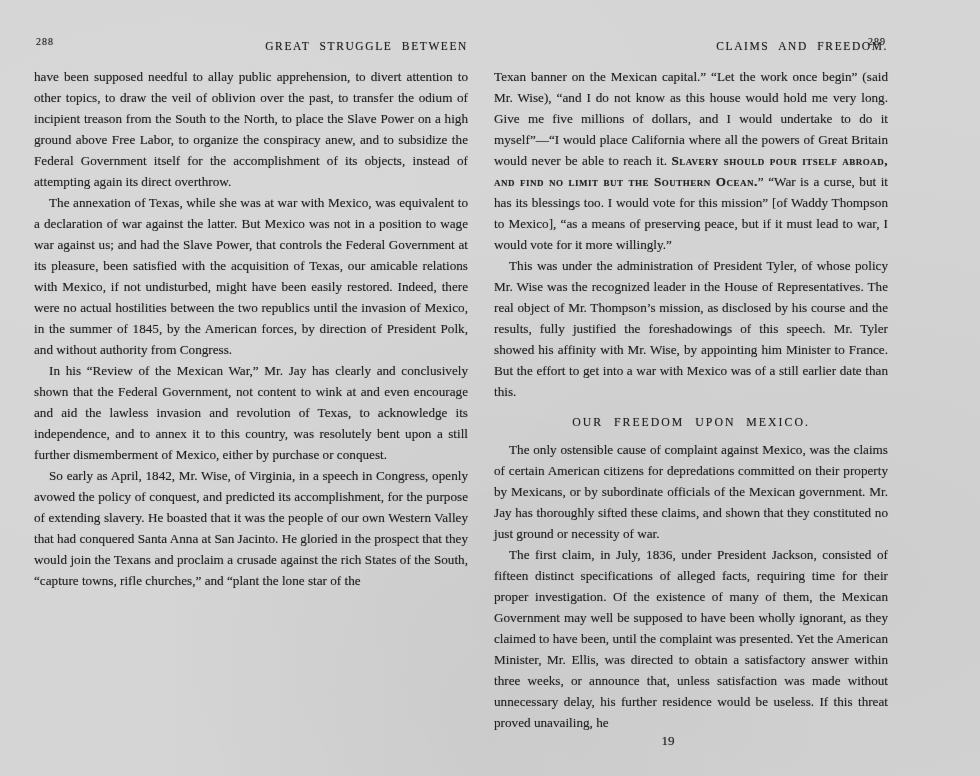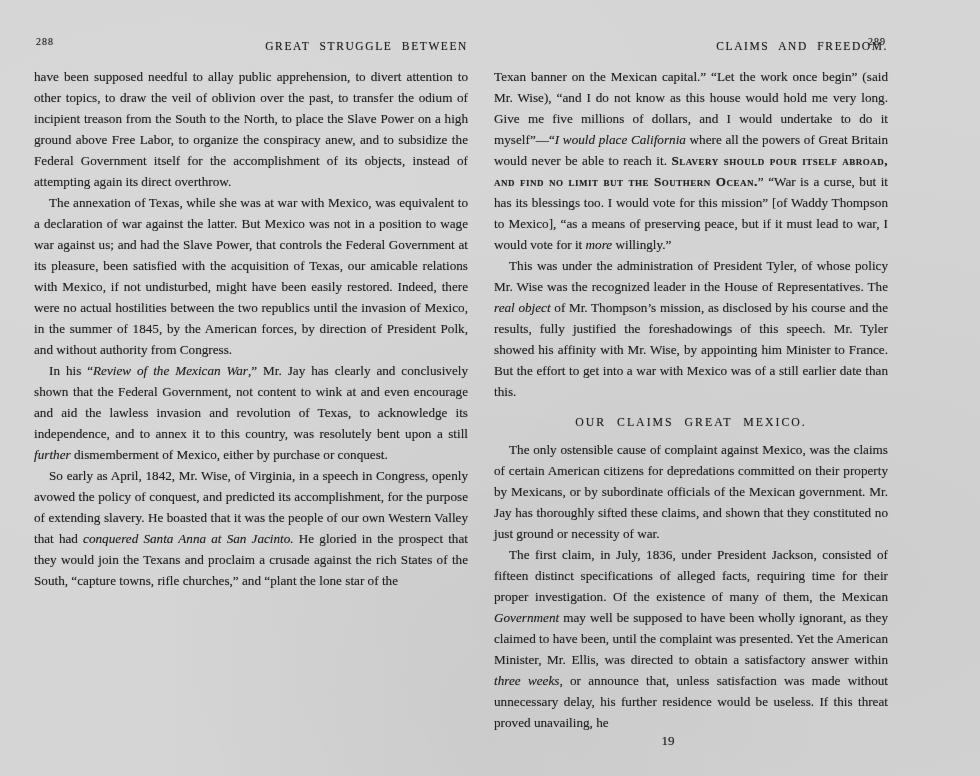--- a/index.html
+++ b/index.html
@@ -40,21 +40,21 @@
     text-shadow:0 0 1px rgba(36,36,36,.4);
   }
   .pagebody p.para{margin:0;}
   .pagebody p.para.indent{text-indent:15px;}
   .pagebody h3.crosshead{
     margin:10px 0 6px 0;
     font-weight:normal;
     text-align:center;
     font-size:11.8px;letter-spacing:2px;word-spacing:6px;
   }
-  .i{font-style:italic;}
+  .i{}
   .sc{font-variant:small-caps;letter-spacing:.5px;font-weight:bold;}
   .signature{
     text-align:center;
     padding-right:46px;
     font-size:13px;
     margin-top:0;
     text-shadow:0 0 1px rgba(36,36,36,.45);
   }
 </style>
 </head>
@@ -76,20 +76,20 @@
   </div>
 
   <div class="page page-right">
     <div class="runhead">
       <span class="rh-title">CLAIMS AND FREEDOM.</span>
       <span class="folio folio-right">289</span>
     </div>
     <div class="pagebody">
         <p class="para"><span>Texan banner on the Mexican capital.”  “Let the work once begin” (said Mr. Wise), “and I do not know as this house would hold me very long.  Give me five millions of dollars, and I would undertake to do it myself”—“</span><span class="i">I would place California</span><span> where all the powers of Great Britain would never be able to reach it.  </span><span class="sc">Slavery should pour itself abroad, and find no limit but the Southern Ocean.</span><span>”  “War is a curse, but it has its blessings too.  I would vote for this mission” [of Waddy Thompson to Mexico], “as a means of preserving peace, but if it must lead to war, I would vote for it </span><span class="i">more</span><span> willingly.”</span></p>
         <p class="para indent"><span>This was under the administration of President Tyler, of whose policy Mr. Wise was the recognized leader in the House of Representatives.  The </span><span class="i">real object</span><span> of Mr. Thompson’s mission, as disclosed by his course and the results, fully justified the foreshadowings of this speech.  Mr. Tyler showed his affinity with Mr. Wise, by appointing him Minister to France. But the effort to get into a war with Mexico was of a still earlier date than this.</span></p>
-        <h3 class="crosshead">OUR CLAIMS GREAT MEXICO.</h3>
+        <h3 class="crosshead">OUR FREEDOM UPON MEXICO.</h3>
         <p class="para indent"><span>The only ostensible cause of complaint against Mexico, was the claims of certain American citizens for depredations committed on their property by Mexicans, or by subordinate officials of the Mexican government.  Mr. Jay has thoroughly sifted these claims, and shown that they constituted no just ground or necessity of war.</span></p>
         <p class="para indent"><span>The first claim, in July, 1836, under President Jackson, consisted of fifteen distinct specifications of alleged facts, requiring time for their proper investigation.  Of the existence of many of them, the Mexican </span><span class="i">Government</span><span> may well be supposed to have been wholly ignorant, as they claimed to have been, until the complaint was presented.  Yet the American Minister, Mr. Ellis, was directed to obtain a satisfactory answer within </span><span class="i">three weeks</span><span>, or announce that, unless satisfaction was made without unnecessary delay, his further residence would be useless.  If this threat proved unavailing, he</span></p>
       </div>
     <div class="signature">19</div>
   </div>
 
 </div>
 
 </body></html>

